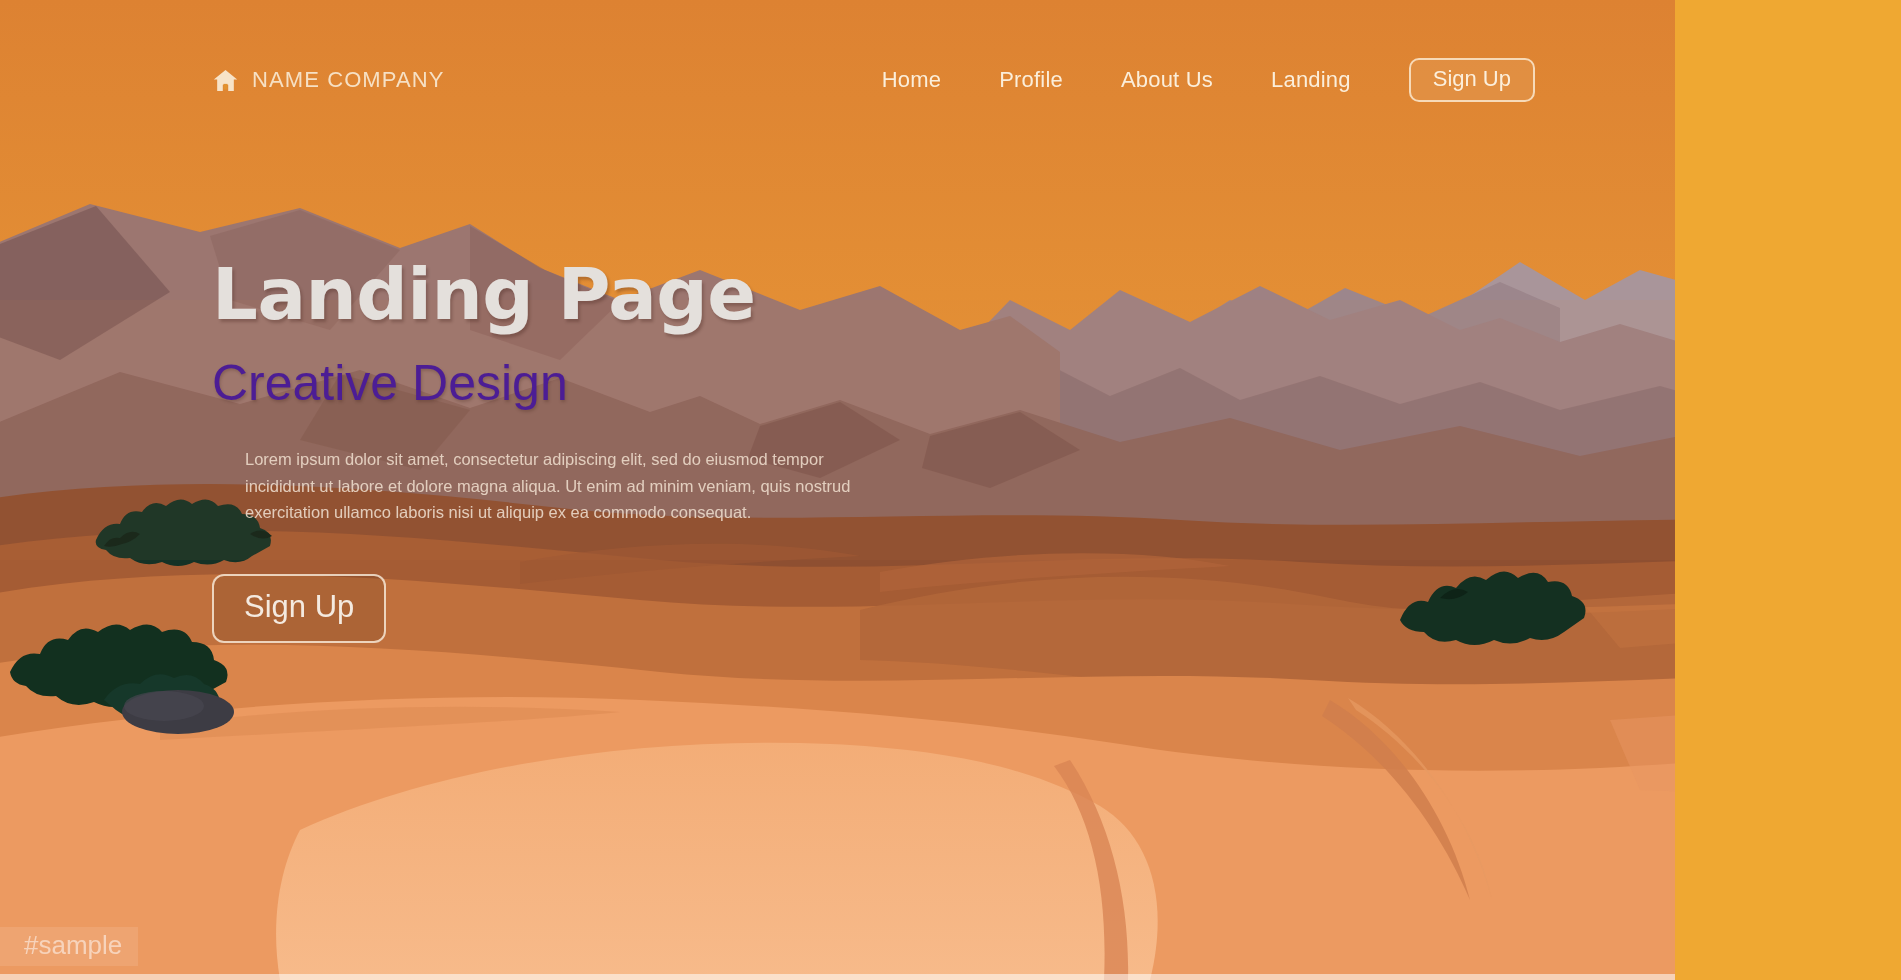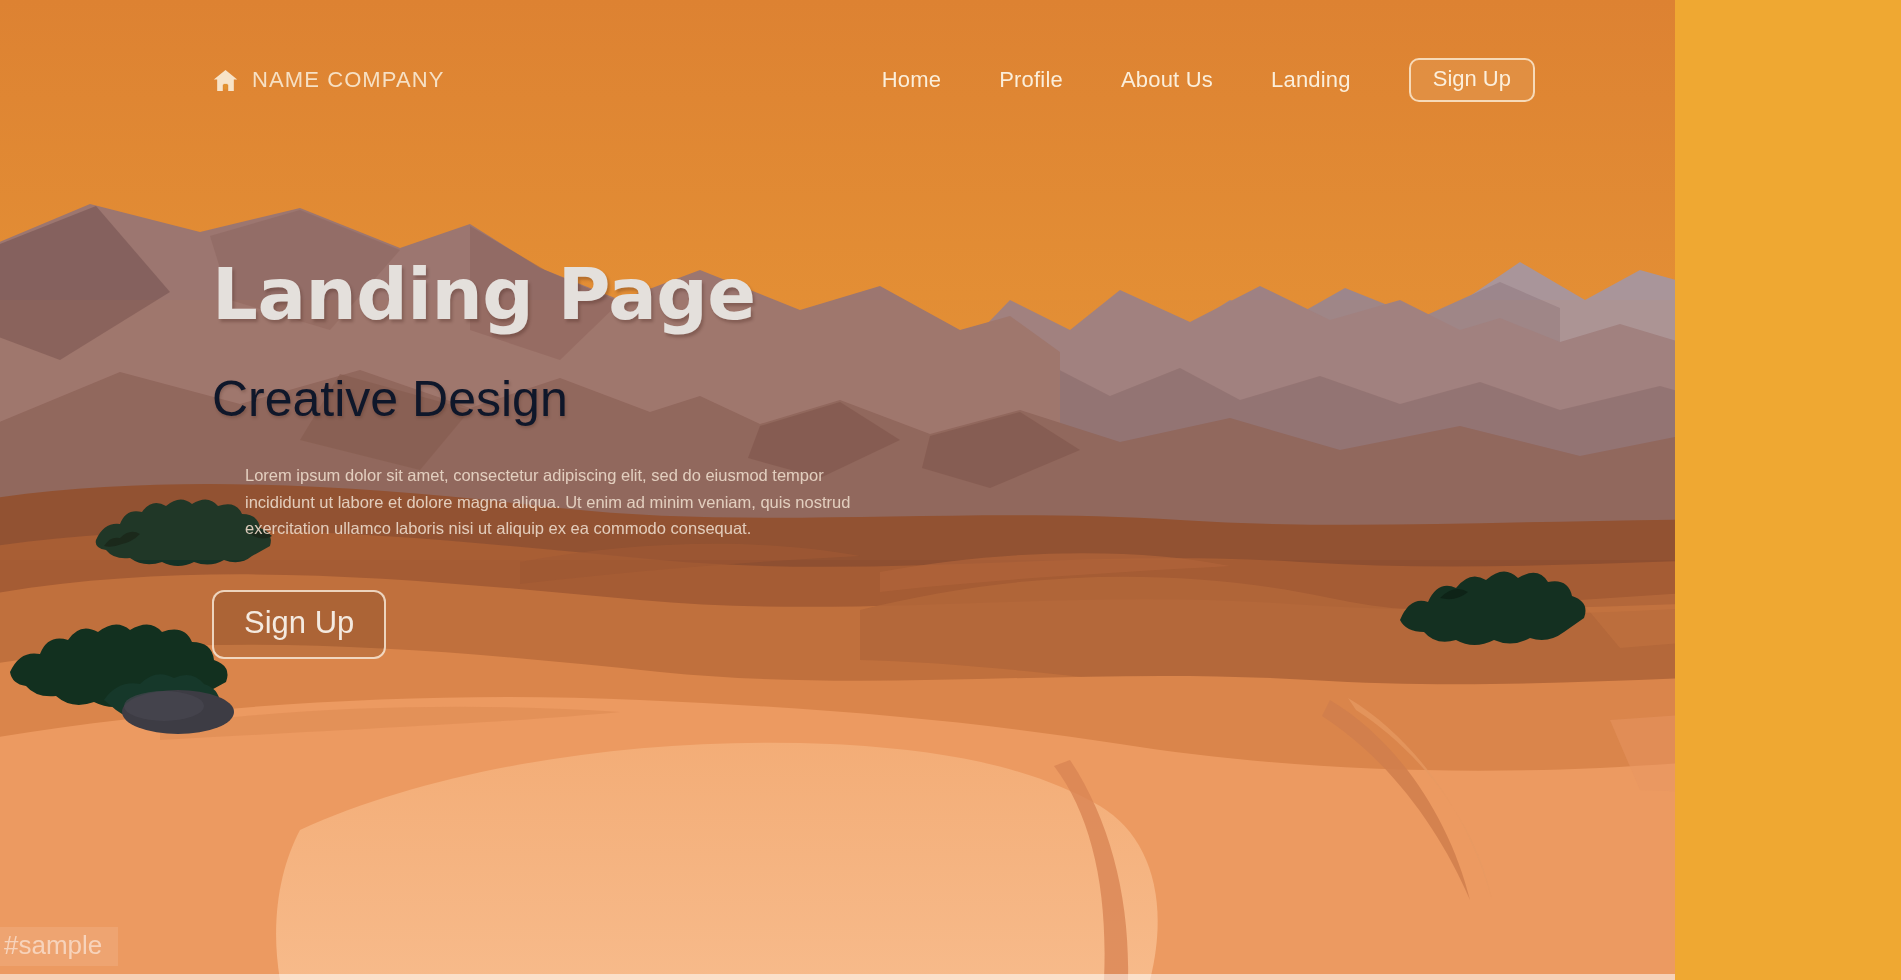--- a/index.html
+++ b/index.html
@@ -78,24 +78,24 @@
     font-family:"DejaVu Sans", sans-serif;
     font-weight:bold;
     font-size:72px;
     line-height:1.0;
     color:#E4E0DC;
     letter-spacing:-0.5px;
     text-shadow:2px 3px 3px rgba(60,30,20,.28);
     white-space:nowrap;
   }
   #hero .hero-sub {
-    margin-top:44px;
+    margin-top:28px;
     font-size:50px;
     font-weight:400;
-    color:#0f172a;
+    color:#4c1d95;
     line-height:1;
     text-shadow:1px 2px 3px rgba(60,30,20,.25);
     white-space:nowrap;
   }
   #hero .hero-body {
     margin-top:38px;
     width:622px;
     font-size:16.5px;
     line-height:1.62;
     color:#E9D6C6;
@@ -121,21 +121,21 @@
     text-align:center;
   }
   .hero-btn.login {
     background:rgba(255,225,200,.19);
     border-color:rgba(255,246,234,.85);
   }
   
   #watermark {
     position:absolute;
     left:0; bottom:14px;
-    padding:5px 16px 8px 4px;
+    padding:5px 16px 8px 24px;
     background:rgba(255,255,255,.10);
     color:rgba(255,255,255,.52);
     font-size:26px;
     line-height:1;
     z-index:25;
     user-select:none;
   }
   #bottom-strip {
     position:absolute;
     left:0; right:0; bottom:0;

